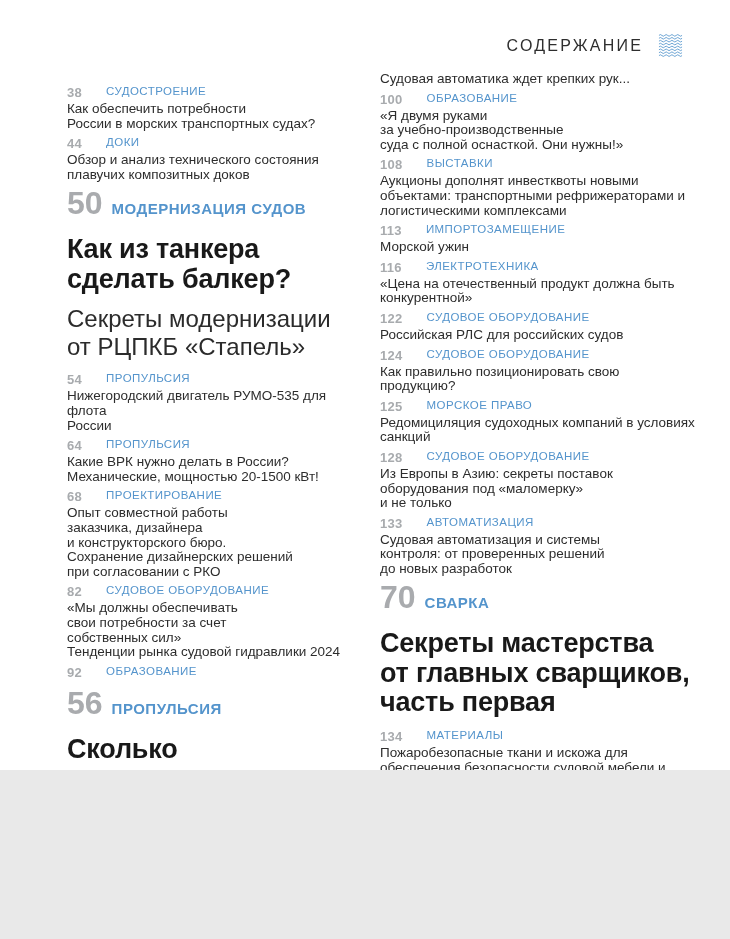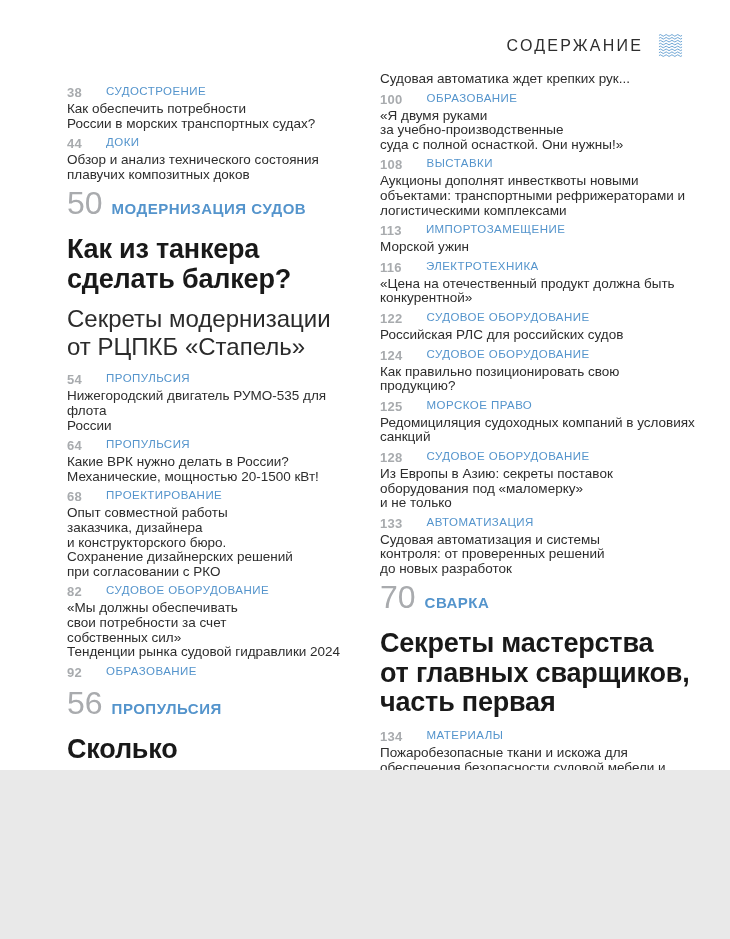--- a/index.html
+++ b/index.html
@@ -16,21 +16,21 @@
   
   .col{position:absolute;}
   .col-left{left:67px;top:85px;width:302px;}
   .col-right{left:380px;top:72px;width:325px;}
   .toc-entry{margin-bottom:5px;}
   .entry-head{display:flex;align-items:flex-start;gap:24px;height:17px;}
   .entry-num{font-size:13px;font-weight:bold;color:#a8abae;letter-spacing:.3px;}
   .entry-sec{font-size:11.5px;color:#5494cc;letter-spacing:.45px;}
   .entry-title{font-size:13.5px;line-height:14.6px;color:#2d2d2d;white-space:pre-line;}
   .toc-feature{display:flex;align-items:baseline;gap:9px;margin:5px 0 10px;}
-  .feat-num{font-size:32px;line-height:32px;font-weight:normal;color:#a9abae;}
+  .feat-num{font-size:32px;line-height:32px;font-weight:bold;color:#a9abae;}
   .feat-sec{font-size:15px;font-weight:bold;color:#5494cc;letter-spacing:.5px;}
   .toc-headline{
     font-size:27px;line-height:29.5px;font-weight:bold;color:#191919;
     letter-spacing:-.2px;white-space:pre-line;margin:16px 0 11px;
   }
   .toc-subhead{font-size:24px;line-height:28px;color:#2b2b2b;white-space:pre-line;margin:0 0 11px;}
   .toc-subhead-small{font-size:18px;color:#2b2b2b;margin:2px 0 0;}
   .extra-gap{margin-top:13px;margin-left:28px;}
   
   .watermark{position:absolute;left:0;top:0;width:730px;height:939px;z-index:5;pointer-events:none;}

